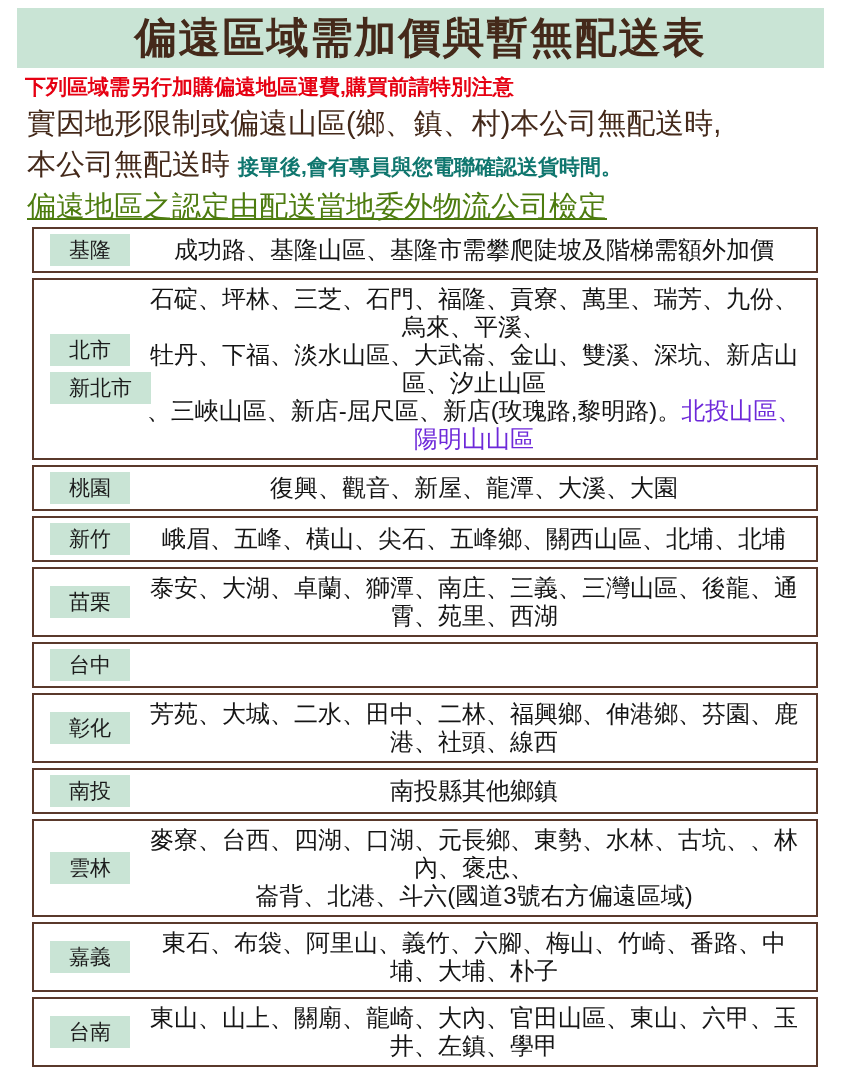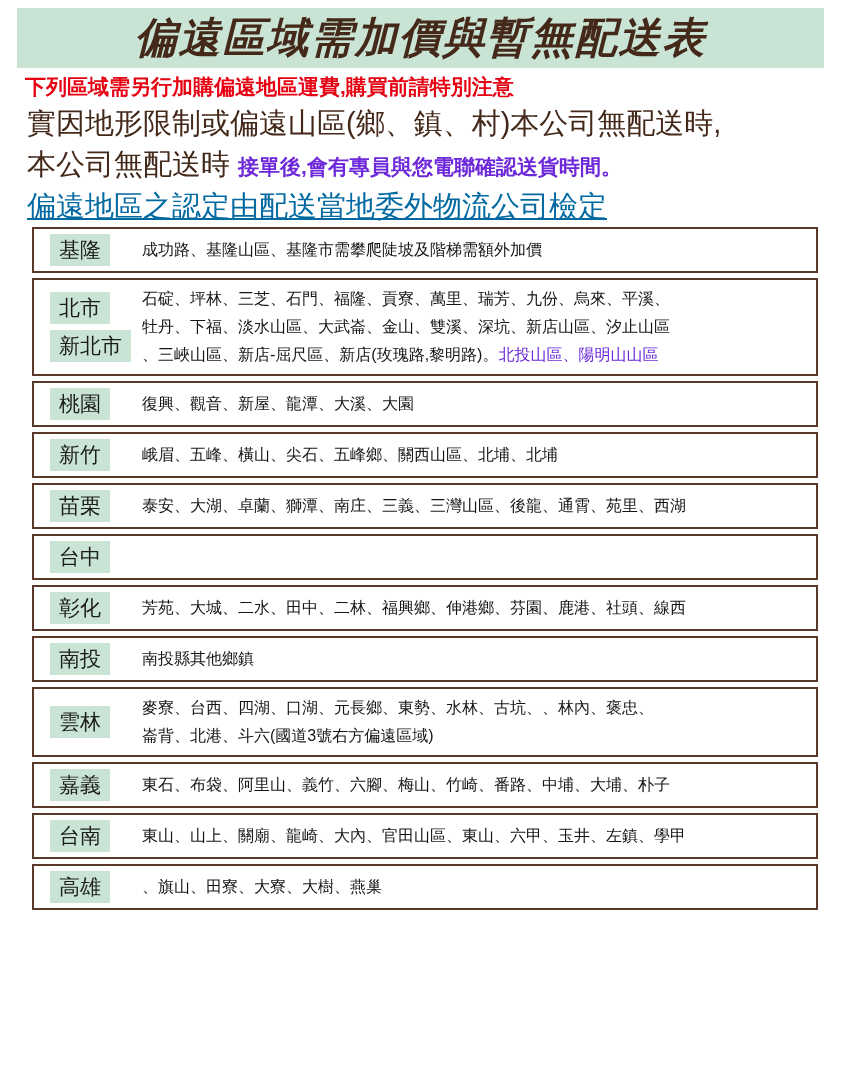--- a/index.html
+++ b/index.html
@@ -10,36 +10,36 @@
   }
   .page{width:850px;height:1070px;position:relative;background:#fff;}
 
   .title-bar{
     margin:8px 26px 0 17px;
     background:#c9e4d5;
     height:60px;
     display:flex;align-items:center;justify-content:center;
   }
   .title-bar h1{
-    margin:0;font-size:42px;font-weight:700;color:#44291a;letter-spacing:2px;font-style:italic;
+    margin:0;font-size:42px;font-weight:700;color:#44291a;letter-spacing:2px;
   }
   .notice-red{
     margin:7px 0 0 25px;
     color:#e60012;font-size:21px;font-weight:700;line-height:24px;
   }
   .intro{
     margin:4px 8px 0 27px;
     color:#44291a;font-size:29px;line-height:41px;font-weight:500;
   }
   .intro .red-inline{
-    color:#6d28d9;font-size:21px;font-weight:700;
+    color:#0f766e;font-size:21px;font-weight:700;
   }
   .blue-heading{
     margin:2px 0 4px 27px;
-    color:#0369a1;font-size:29px;line-height:34px;font-weight:500;
+    color:#4d7c0f;font-size:29px;line-height:34px;font-weight:500;
     text-decoration:underline;
     display:inline-block;
     text-align:center;
   }
 
   .region-table{margin:0 32px;}
   .row{
     border:2px solid #5a392b;
     background:#fff;
     display:flex;align-items:center;
@@ -48,26 +48,26 @@
   }
   .labels{
     width:92px;flex:0 0 92px;
     display:flex;flex-direction:column;align-items:flex-start;
     gap:6px;
     padding-left:6px;
   }
   .label{
     background:#c9e4d5;color:#1c1c1c;
     font-size:21px;line-height:24px;
-    padding:4px 9px;
+    padding:4px 19px;
     text-align:right;
     white-space:nowrap;
   }
   .content{
-    flex:1;color:#151515;font-size:16px;line-height:28px;
+    flex:1;color:#151515;font-size:24px;line-height:28px;text-align:center;
   }
   .gray{color:#6d28d9;}
 </style>
 </head>
 <body>
 
 <div class="page">
 
   <div class="title-bar">
     <h1>偏遠區域需加價與暫無配送表</h1>

